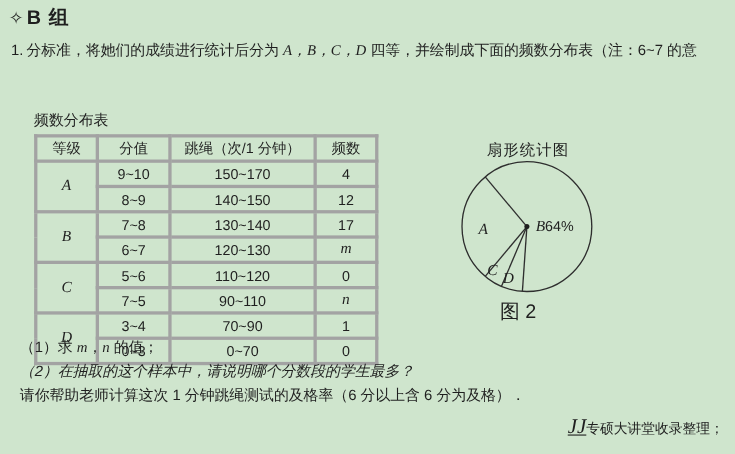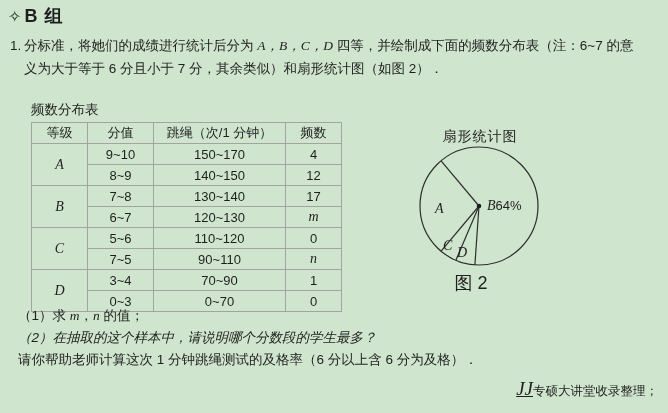--- a/index.html
+++ b/index.html
@@ -32,21 +32,21 @@
   .table-title {
     position:absolute; left:31px; top:101px; width:312px;
     font-size:13.5px;
   }
   table.freq-table {
     position:absolute; left:31px; top:122px;
     border-collapse:collapse;
     font-size:13px;
   }
   .freq-table th, .freq-table td {
-    border:1px solid #a3a3a3;
+    border:3px solid #a3a3a3;
     text-align:center; vertical-align:middle;
     padding:0; height:20px;
     font-weight:normal;
   }
   .col-grade { width:56px; }
   .col-score { width:66px; }
   .col-skips { width:132px; }
   .col-freq  { width:56px; }
   .grade-cell, .var-cell { font-family:"Liberation Serif", serif; font-style:italic; font-size:14px; }
   .pie-title {
@@ -74,21 +74,20 @@
 </head>
 <body>
 
 <div class="section-header">
   <span class="diamond">✧</span><span>B 组</span>
 </div>
 
 <div class="problem">
   <span class="pnum">1.</span>
   <div class="pline"><span>分标准，将她们的成绩进行统计后分为 </span><span class="var">A，B，C，D</span><span> 四等，并绘制成下面的频数分布表（注：6~7 的意</span></div>
-  <div class="pline">义为大于等于 6 分且小于 7 分，其余类似）和扇形统计图（如图 2）．</div>
 </div>
 
 <div class="table-title">频数分布表</div>
 
 <table class="freq-table">
   <colgroup>
     <col class="col-grade">
       <col class="col-score">
       <col class="col-skips">
       <col class="col-freq">

